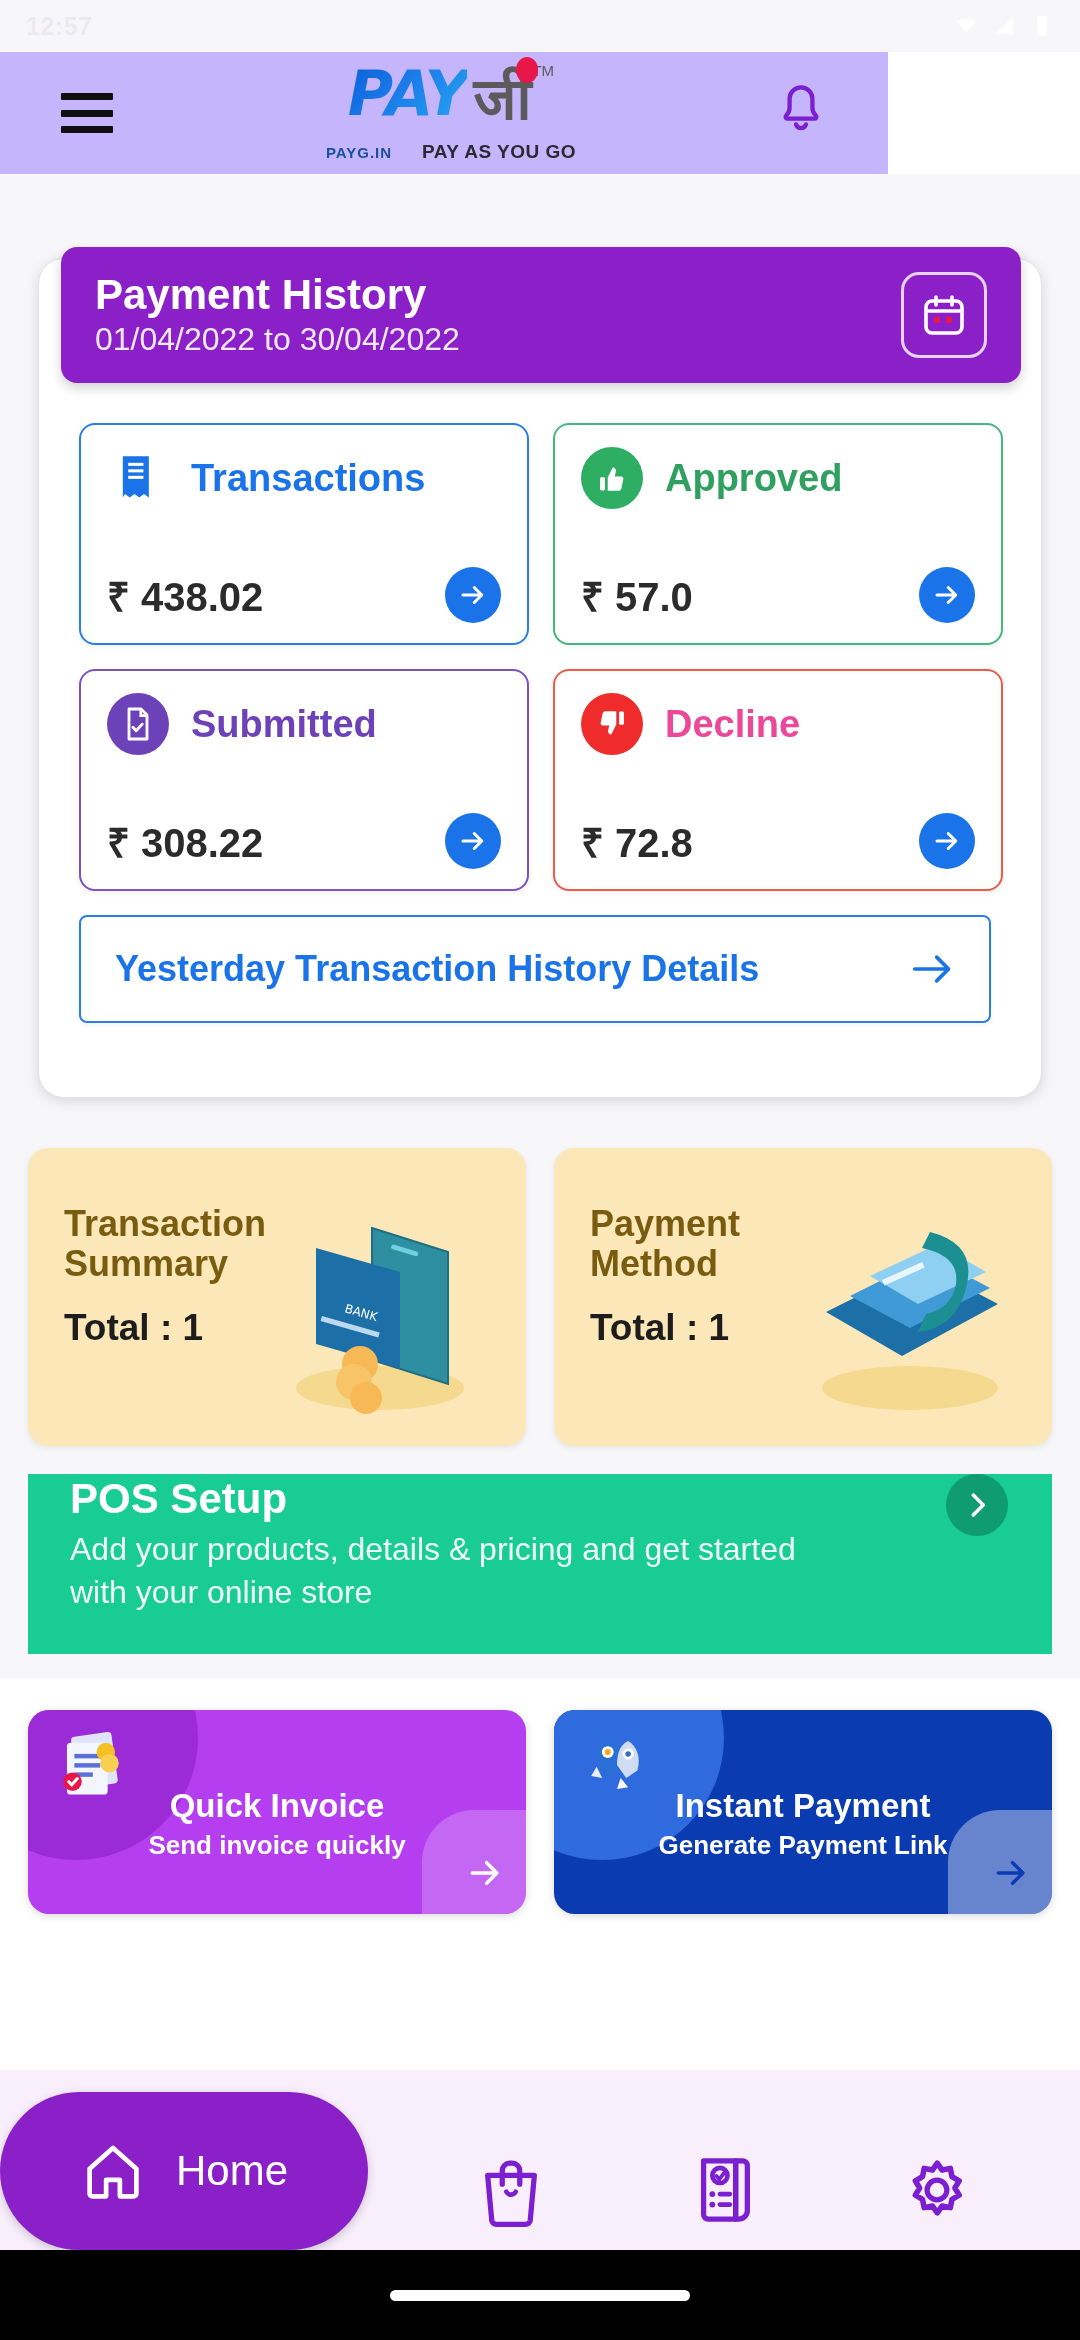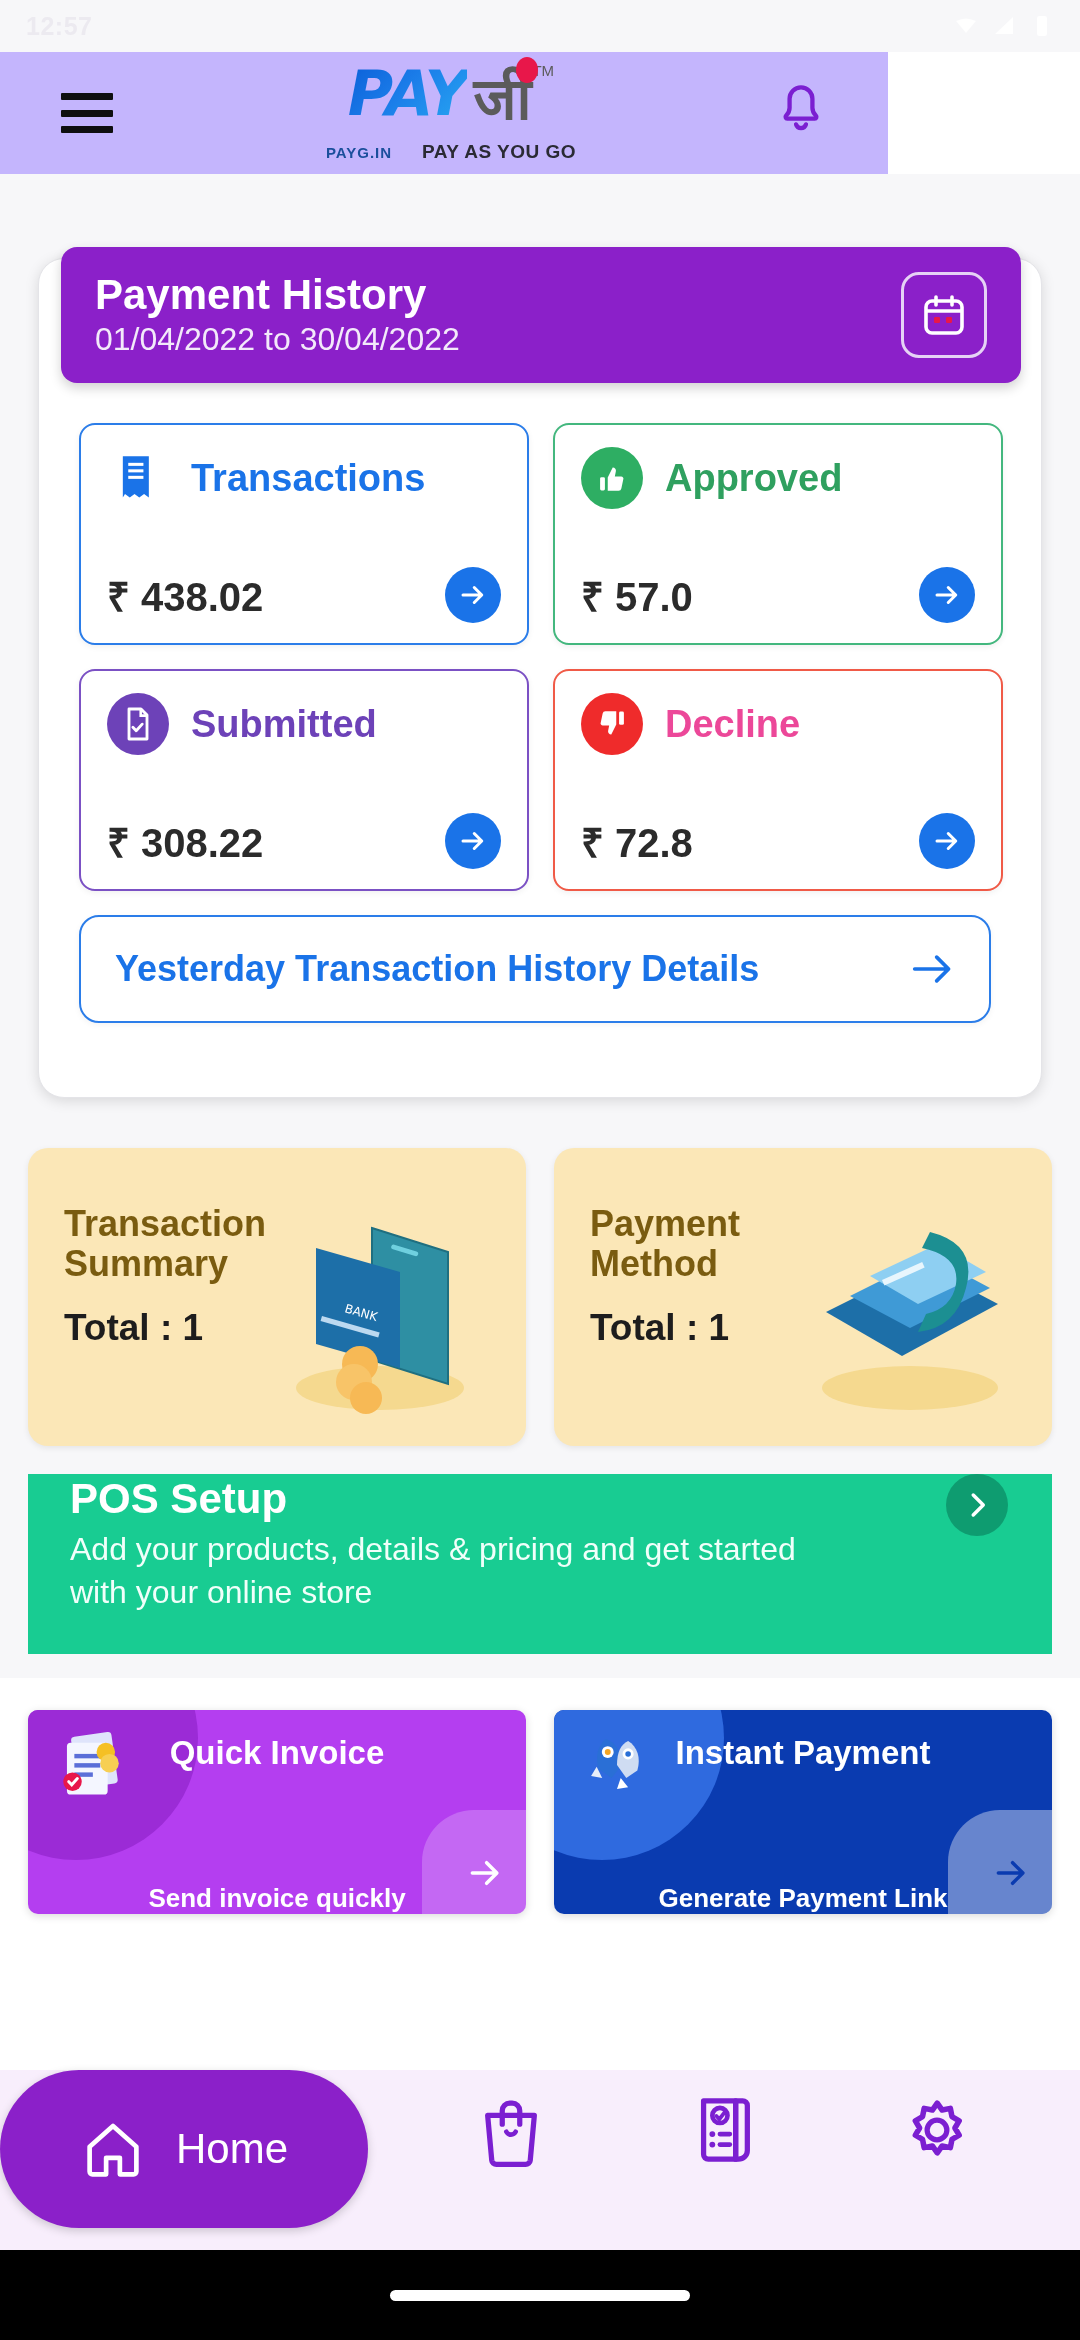--- a/index.html
+++ b/index.html
@@ -112,21 +112,21 @@
   .tile-bot{ display:flex; align-items:center; justify-content:space-between;margin-top:31px;}
   .tile-amount{ font-size:40px; font-weight:700; color:#2b2b2b;}
   .arrow-circle{
     width:56px;height:56px;border-radius:50%;background:#1a73e8;
     display:flex;align-items:center;justify-content:center; cursor:pointer;
   }
 
   
   .yest{
     position:absolute; top:656px; left:40px; width:912px; height:108px;
-    background:#fff; border:2px solid #2b7de9; border-radius:20px;
+    background:#fff; border:2px solid #2b7de9; border-radius:8px;
     display:flex; align-items:center; justify-content:space-between;
     padding:0 34px; cursor:pointer;
     box-shadow:0 2px 6px rgba(0,0,0,.05);
   }
   .yest-text{ font-size:36px; color:#1a73e8; font-weight:600; }
 
   
   .summary{
     position:absolute; top:974px; left:28px; width:1024px;
     display:grid; grid-template-columns:1fr 1fr; gap:28px;
@@ -156,23 +156,23 @@
   
   .actions-wrap{
     position:absolute; top:1504px; left:0; width:1080px; height:400px;
     background:#ffffff;
   }
   .actions{
     position:absolute; top:32px; left:28px; width:1024px;
     display:grid; grid-template-columns:1fr 1fr; gap:28px;
   }
   .act-card{
-    height:204px; border-radius:10px; position:relative; overflow:hidden;
+    height:204px; border-radius:21px; position:relative; overflow:hidden;
     cursor:pointer; box-shadow:0 2px 8px rgba(0,0,0,.15);
-    display:flex; flex-direction:column; align-items:center; justify-content:space-between;
+    display:flex; flex-direction:column; align-items:center; justify-content:center;
   }
   .act-card.purple{ background:#b43ef0;}
   .act-card.blue{ background:#0a3bb0;}
   .act-blob{
     position:absolute; top:-94px; left:-74px; width:244px;height:244px;border-radius:50%;
   }
   .act-card.purple .act-blob{ background:#9b2bd6;}
   .act-card.blue .act-blob{ background:#2f6adf;}
   .act-icon{ position:absolute; top:18px; left:26px; z-index:3;}
   .act-title{ font-size:33px; color:#fff; font-weight:700; z-index:2; margin-top:24px;}
@@ -181,21 +181,21 @@
     position:absolute; right:0; bottom:0; width:104px;height:104px;
     border-radius:50% 0 0 0; display:flex; align-items:flex-end; justify-content:flex-end;
     padding:0 22px 22px 0; z-index:3;
   }
   .act-card.purple .act-arrow{ background:rgba(255,255,255,.22);}
   .act-card.blue  .act-arrow{ background:rgba(255,255,255,.38);}
 
   
   .bottomnav{
     position:absolute; bottom:90px; left:0; width:1080px; height:180px;
-    background:#f8eefc; display:flex; align-items:flex-start;
+    background:#f8eefc; display:flex; align-items:flex-end;
   }
   .nav-home{
     width:368px; height:158px; background:#8b20c9; border-radius:90px;
     display:flex; align-items:center; justify-content:center; gap:30px;
     margin-left:0; cursor:pointer; box-shadow:0 3px 10px rgba(0,0,0,.18);
   }
   .nav-home-label{ font-size:42px; color:#fff; font-weight:500;}
   .nav-rest{ flex:1; display:flex; align-items:center; justify-content:space-around; padding:0 36px;}
   .nav-item{ cursor:pointer; display:flex; align-items:center; justify-content:center; width:120px; height:120px;}
 

